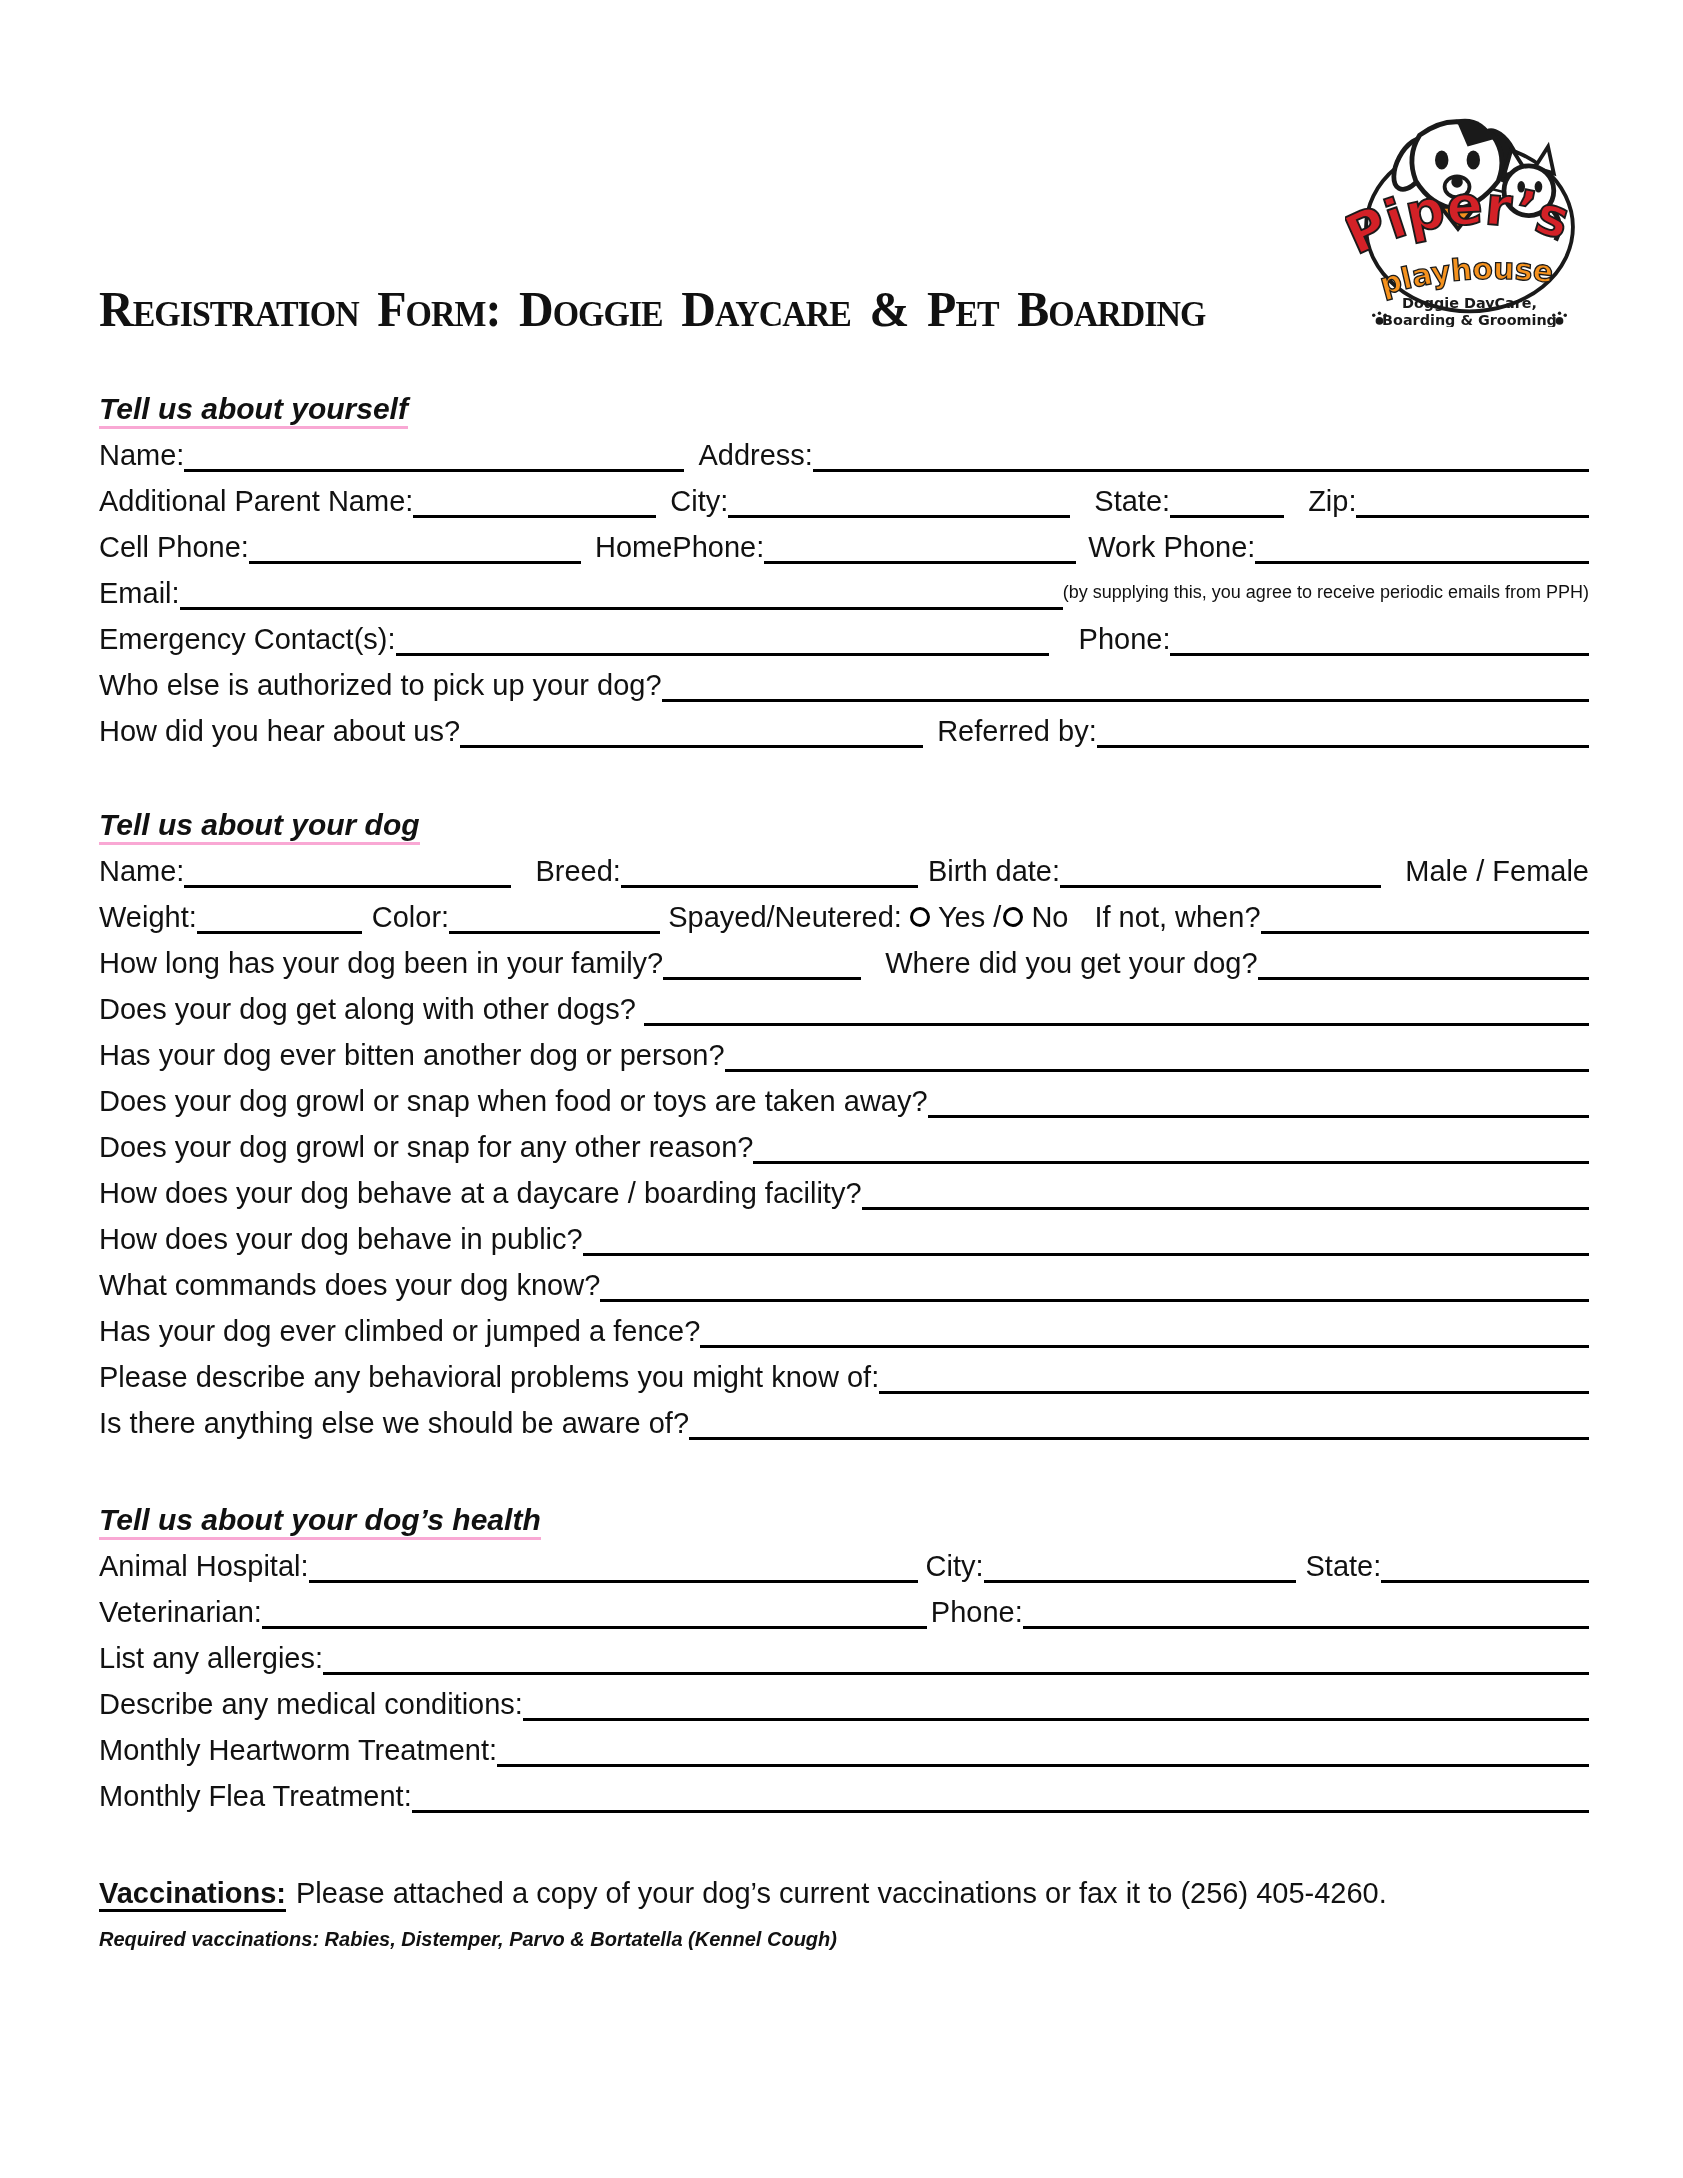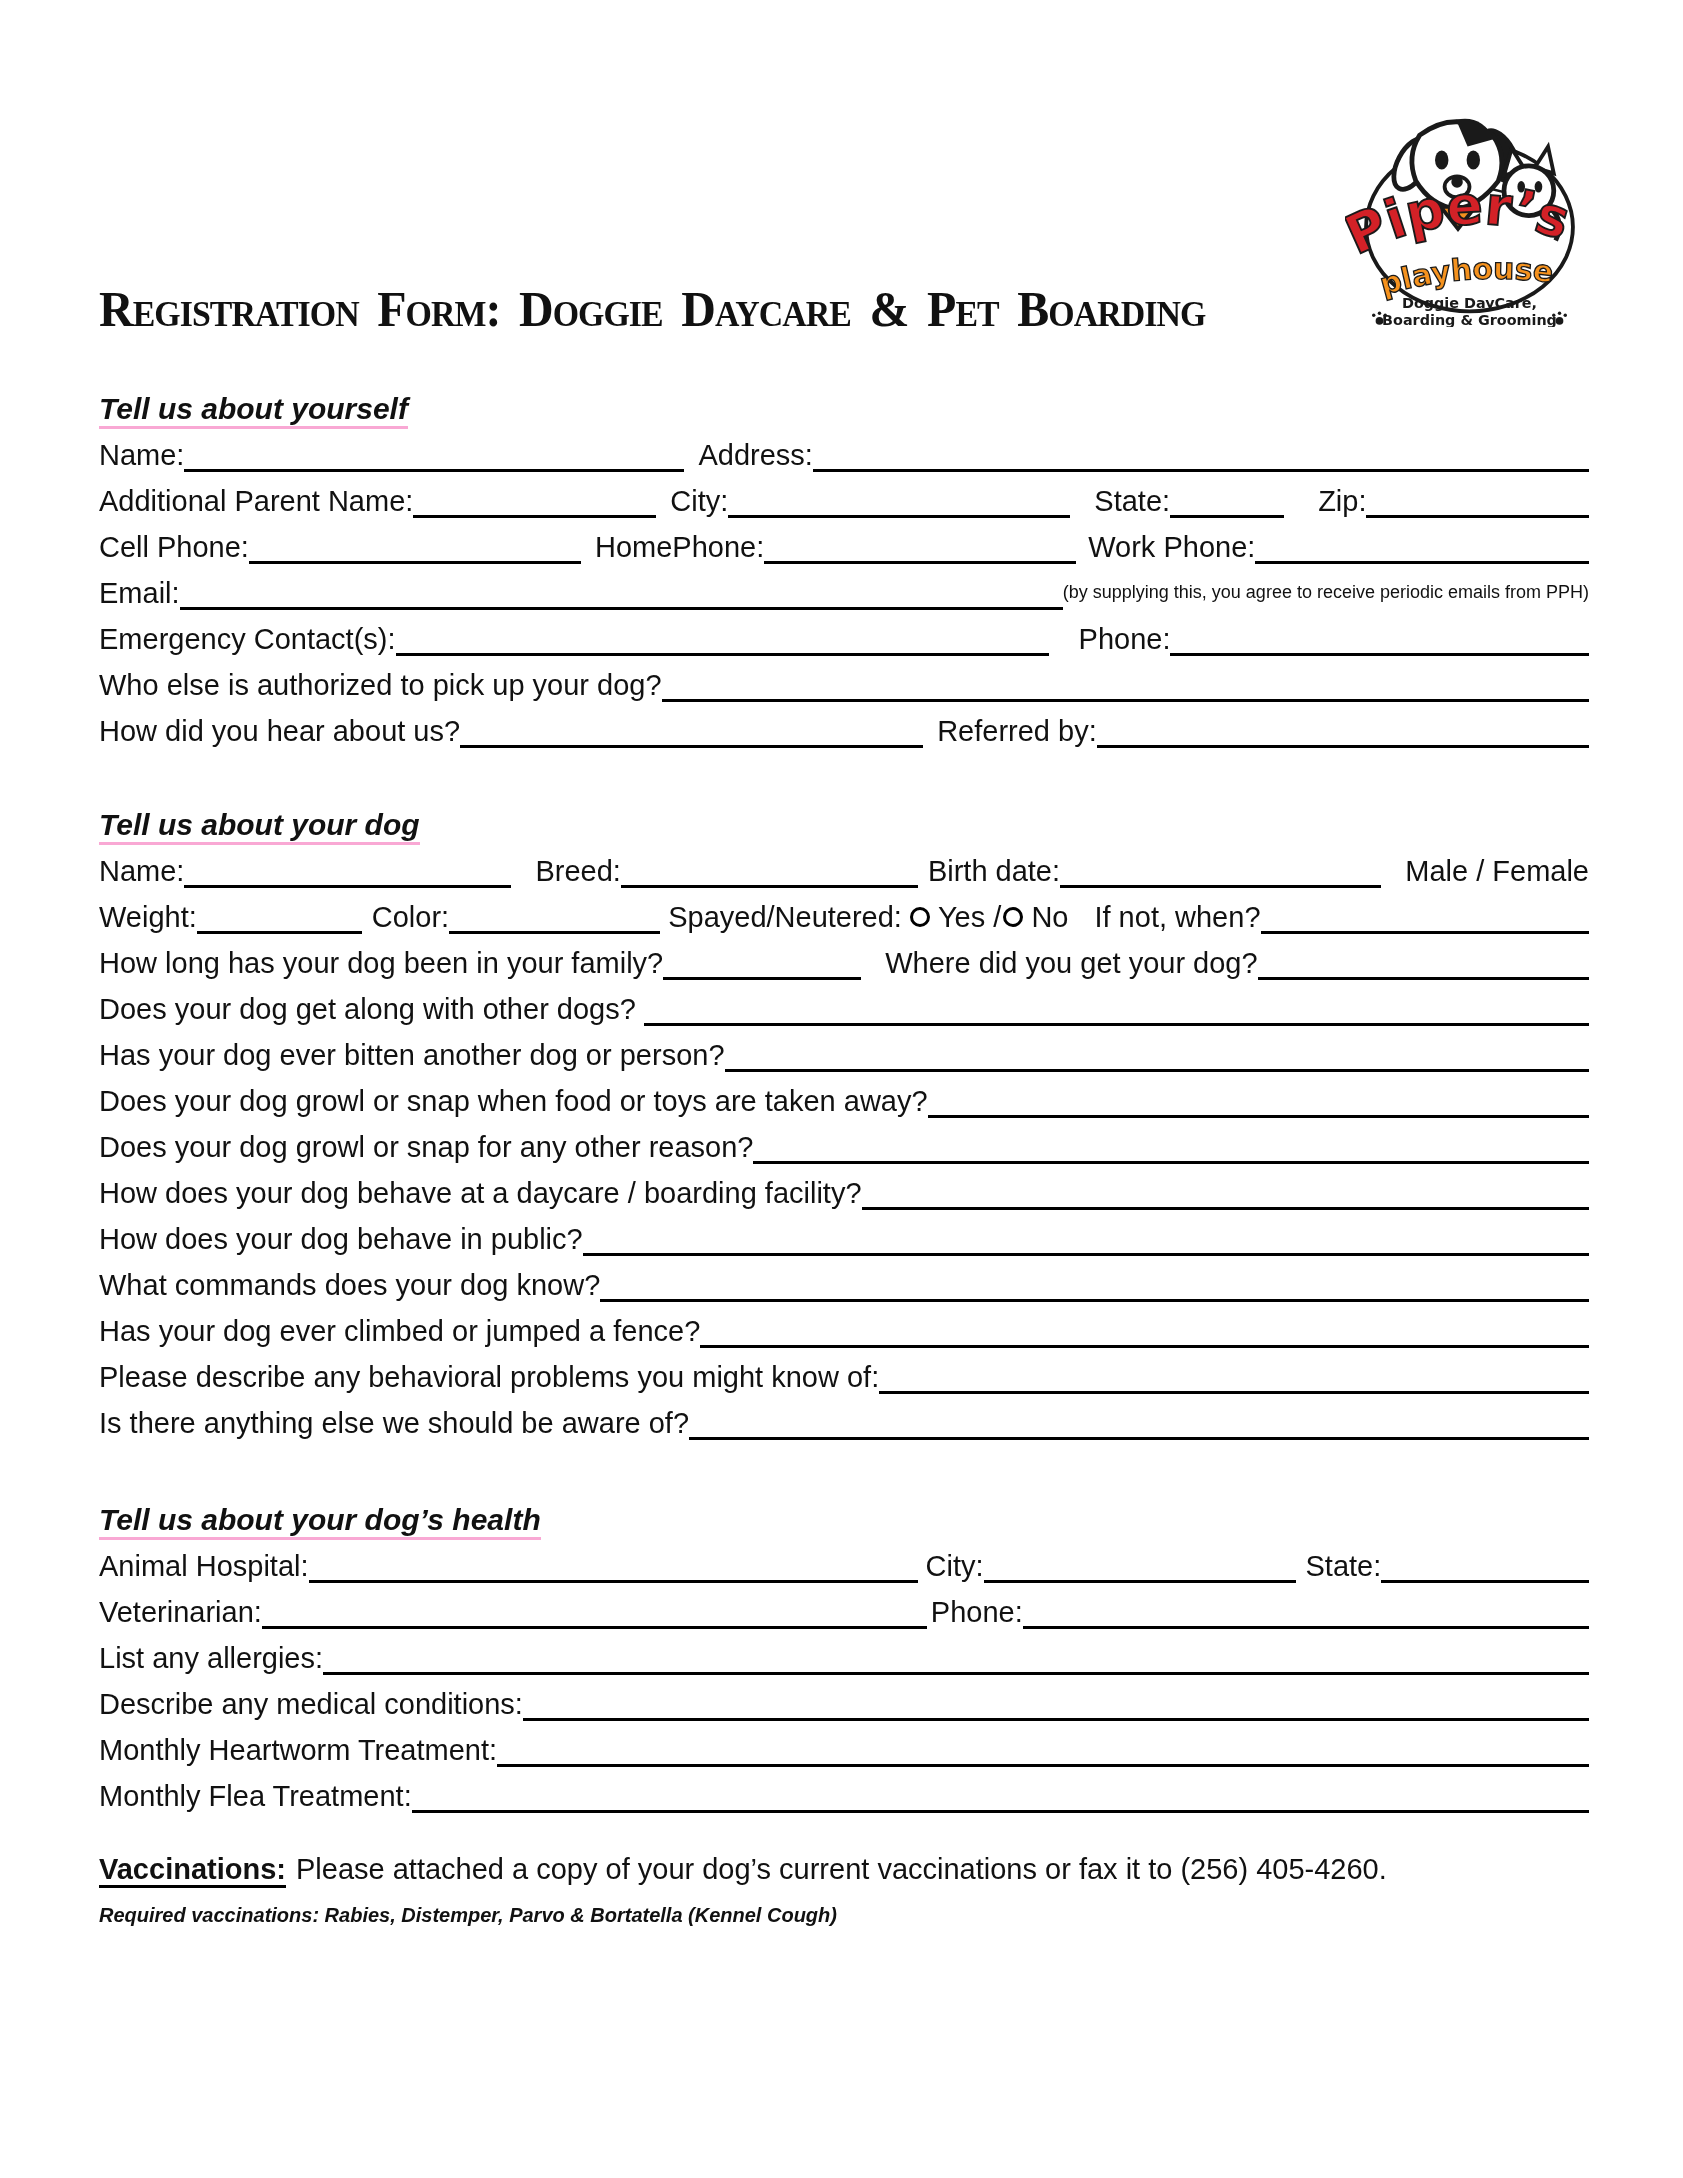--- a/index.html
+++ b/index.html
@@ -37,21 +37,21 @@
 
   
   .row{display:flex;height:46px;font-size:29px;line-height:46px;align-items:flex-start;}
   .lbl{white-space:pre;}
   .blank{border-bottom:3px solid #000;height:37px;}
   .f1{flex:1 1 auto;}
   .small-note{font-size:18px;line-height:44px;white-space:pre;}
   .radio{width:20px;height:20px;border:3px solid #000;border-radius:50%;align-self:center;box-sizing:border-box;display:inline-block;margin:0 8px;flex:0 0 auto;}
 
   
-  .footer{margin-top:27px;}
+  .footer{margin-top:51px;}
   .note-line{font-size:29px;line-height:46px;height:46px;}
   .bold-u{font-weight:bold;border-bottom:3px solid #000;padding-bottom:0px;}
   .note-rest{margin-left:10px;}
   .req-line{font-size:20px;line-height:46px;height:46px;font-weight:bold;font-style:italic;}
 </style>
 </head>
 <body>
 
 <div class="header">
   <div class="page-title">Registration Form: Doggie Daycare &amp; Pet Boarding</div>
@@ -123,21 +123,21 @@
     <span class="blank f1"></span>
   </div>
 
   <div class="row">
     <span class="lbl">Additional Parent Name:</span>
     <span class="blank" style="width:243px;"></span>
     <span class="lbl" style="margin-left:14px;">City:</span>
     <span class="blank" style="width:342px;"></span>
     <span class="lbl" style="margin-left:24px;">State:</span>
     <span class="blank" style="width:114px;"></span>
-    <span class="lbl" style="margin-left:34px;">Zip:</span>
+    <span class="lbl" style="margin-left:24px;">Zip:</span>
     <span class="blank f1"></span>
   </div>
 
   <div class="row">
     <span class="lbl">Cell Phone:</span>
     <span class="blank" style="width:332px;"></span>
     <span class="lbl" style="margin-left:14px;">HomePhone:</span>
     <span class="blank" style="width:312px;"></span>
     <span class="lbl" style="margin-left:12px;">Work Phone:</span>
     <span class="blank f1"></span>

